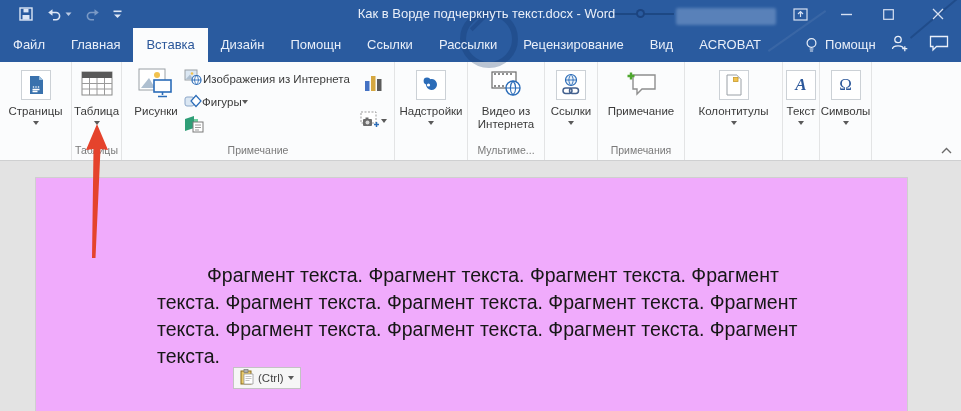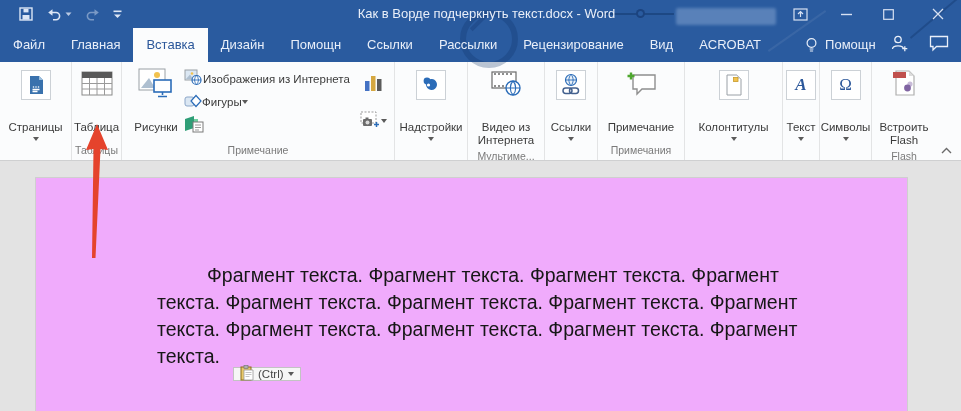--- a/index.html
+++ b/index.html
@@ -32,35 +32,35 @@
   .tab-help { display:flex; align-items:center; gap:7px; margin-left:18px;text-align:right; }
   .tabrow-icons { position:absolute; top:28px; right:0; height:34px; display:flex; align-items:center; gap:20px; padding-right:12px; z-index:6; }
 
   
   .ribbon { position:absolute; top:62px; left:0; width:100%; height:99px; background:#fbfcfd; border-bottom:1px solid #cfd0d1; z-index:4; display:flex; }
   .rgroup { position:relative; display:flex; flex-direction:column; border-right:1px solid #e3e4e5; flex:none; }
   .rg-body { flex:1; display:flex; justify-content:center; padding-top:3px; }
   .rg-label { height:17px; font-size:10.5px; color:#7a7a7a; text-align:center; line-height:14px; white-space:nowrap; overflow:hidden; }
   .bigbtn { display:flex; flex-direction:column; align-items:center; padding:2px 3px; cursor:default; }
   .bb-icon { height:36px; display:flex; align-items:center; justify-content:center; }
-  .bb-label { font-size:11.5px; color:#3b3b3b; line-height:13px; text-align:center; margin-top:18px; }
+  .bb-label { font-size:11.5px; color:#3b3b3b; line-height:13px; text-align:center; margin-top:2px; }
   .caret { width:0; height:0; border-left:3.5px solid transparent; border-right:3.5px solid transparent; border-top:4px solid #5a5a5a; margin-top:3px; }
   .boxed { width:30px; height:30px; border:1px solid #ccd1d6; background:#fff; display:flex; align-items:center; justify-content:center; }
   .illus-col { display:flex; flex-direction:column; justify-content:flex-start; padding-top:2px; }
   .smallrow { display:flex; align-items:center; gap:0; height:23px; font-size:11.5px; color:#3b3b3b; white-space:nowrap; cursor:default; }
   .ribbon-collapse { position:absolute; right:8px; bottom:2px; color:#6a6a6a; font-size:12px; cursor:default; }
   .glyph-icon { font-size:17px; color:#2b579a; font-family:"Liberation Serif", serif; }
 
   
   .docarea { position:absolute; top:162px; left:0; width:100%; height:249px; background:#e3e3e3; }
   .page { position:absolute; left:35px; top:15px; width:873px; height:234px; background:#f0abfc; border:1px solid #cfcfcf; border-bottom:none; }
   .doctext { position:absolute; left:121px; top:84px; width:660px; font-size:19.5px; line-height:27px; color:#171717; }
   .docline { white-space:nowrap; }
   .docline.first { text-indent:50px; }
-  .paste-btn { position:absolute; left:197px; top:189px; height:14px; display:inline-flex; align-items:center; gap:4px; border:1px solid #c3c3c3; background:#f6f6f6; padding:0 6px; font-size:11.5px; color:#444; cursor:default; }
+  .paste-btn { position:absolute; left:197px; top:189px; height:22px; display:inline-flex; align-items:center; gap:4px; border:1px solid #c3c3c3; background:#f6f6f6; padding:0 6px; font-size:11.5px; color:#444; cursor:default; }
 
   
   .anno-arrow { position:absolute; left:80px; top:118px; z-index:9; }
 </style>
 </head>
 <body>
 
 <div class="app">
 
   <div class="titlebar">
@@ -402,39 +402,20 @@
             <span class="glyph-icon">Ω</span>
           </span>
             </div>
           <span class="bb-label">Символы</span>
           <span class="caret"></span>
         </div>
       </div>
       <div class="rg-label"></div>
     </div>
 
-    <div class="rgroup" style="width:64px; border-right:none;">
-      <div class="rg-body">
-        <div class="bigbtn">
-          <div class="bb-icon">
-              <span>
-            <svg width="28" height="30" viewBox="0 0 28 30">
-                  <path d="M6 3 h13 l5 5 v19 h-18 Z" fill="#fff" stroke="#b0b0b0" stroke-width="1.2"></path>
-                  <path d="M19 3 l5 5 h-5 Z" fill="#dcdcdc"></path>
-                  <rect x="3" y="4" width="13" height="6" fill="#c0504d"></rect>
-                  <circle cx="20" cy="16" r="2.6" fill="#9b84b8" opacity="0.55"></circle>
-                  <circle cx="17.5" cy="20" r="3.4" fill="#8064a2"></circle>
-                </svg>
-          </span>
-            </div>
-          <span class="bb-label" style="max-width:58px;">Встроить Flash</span>
-        </div>
-      </div>
-      <div class="rg-label">Flash</div>
-    </div>
 
     <span class="ribbon-collapse">
       <svg width="13" height="9" viewBox="0 0 13 9">
           <path d="M2 7 L6.5 2.5 L11 7" stroke="#6a6a6a" stroke-width="1.4" fill="none"></path>
         </svg>
     </span>
   </div>
 
   <div class="docarea">
     <div class="page">

